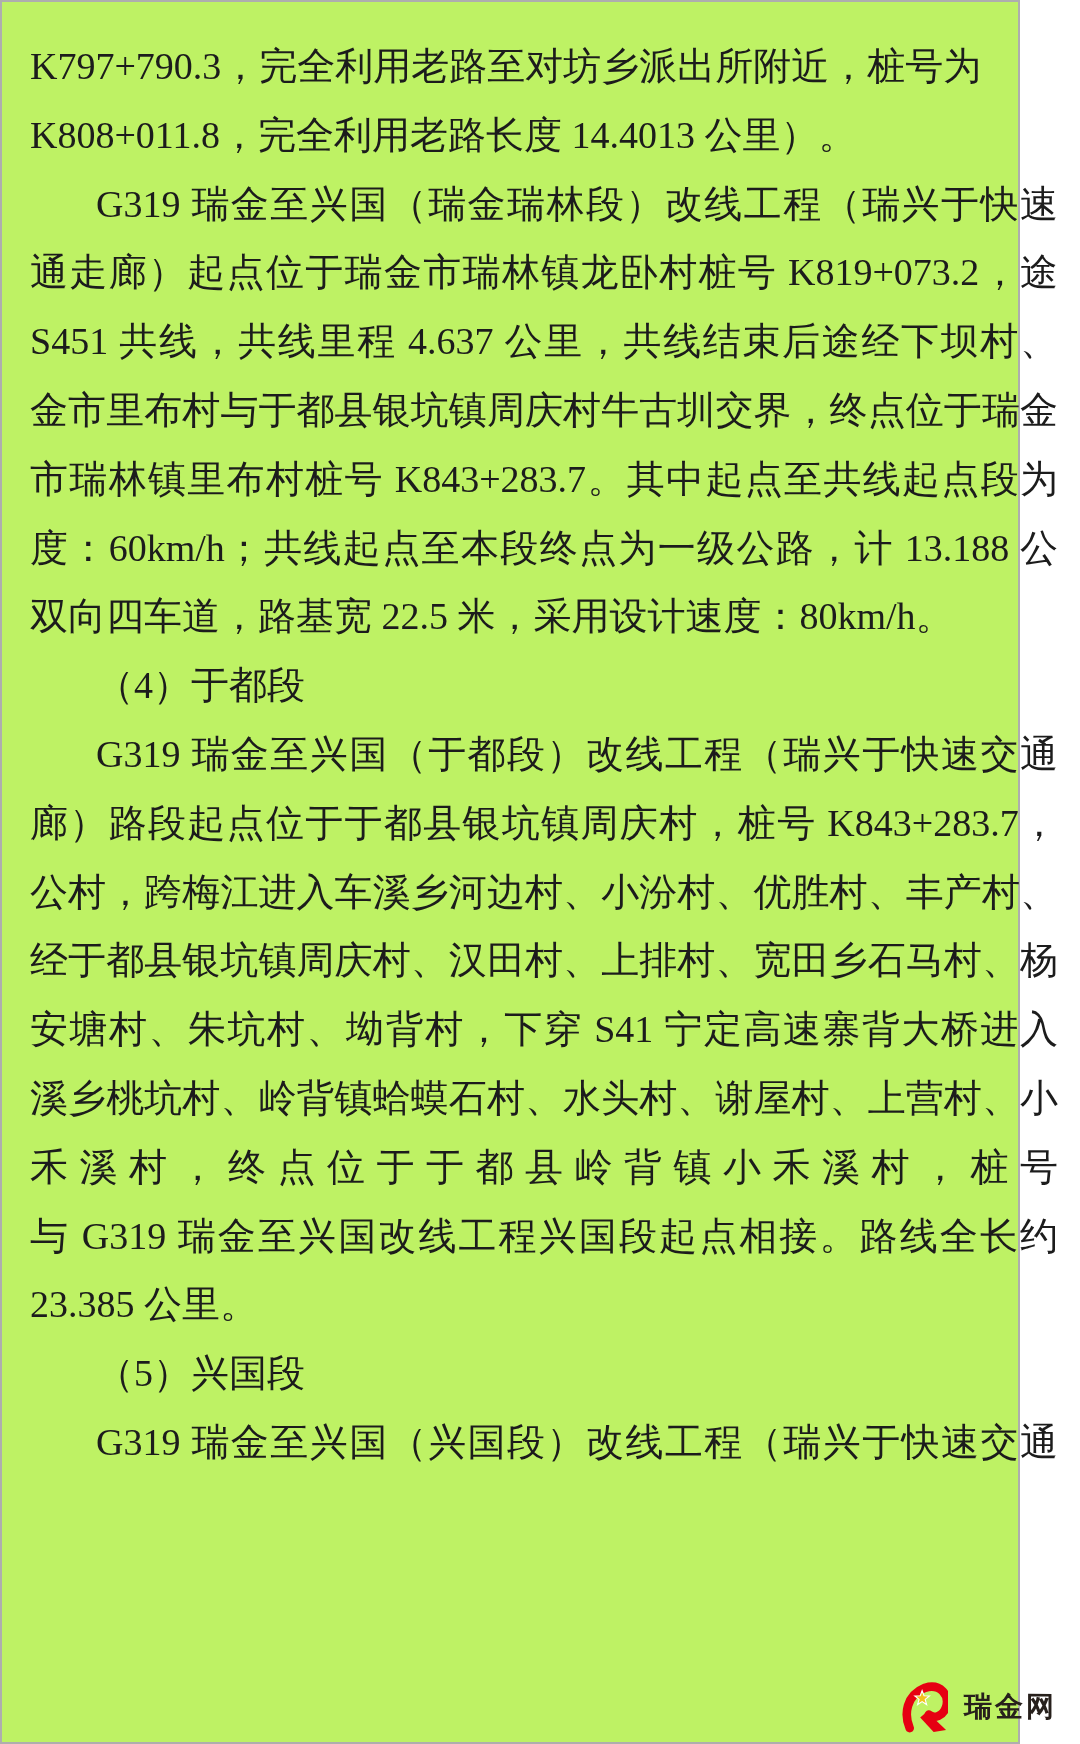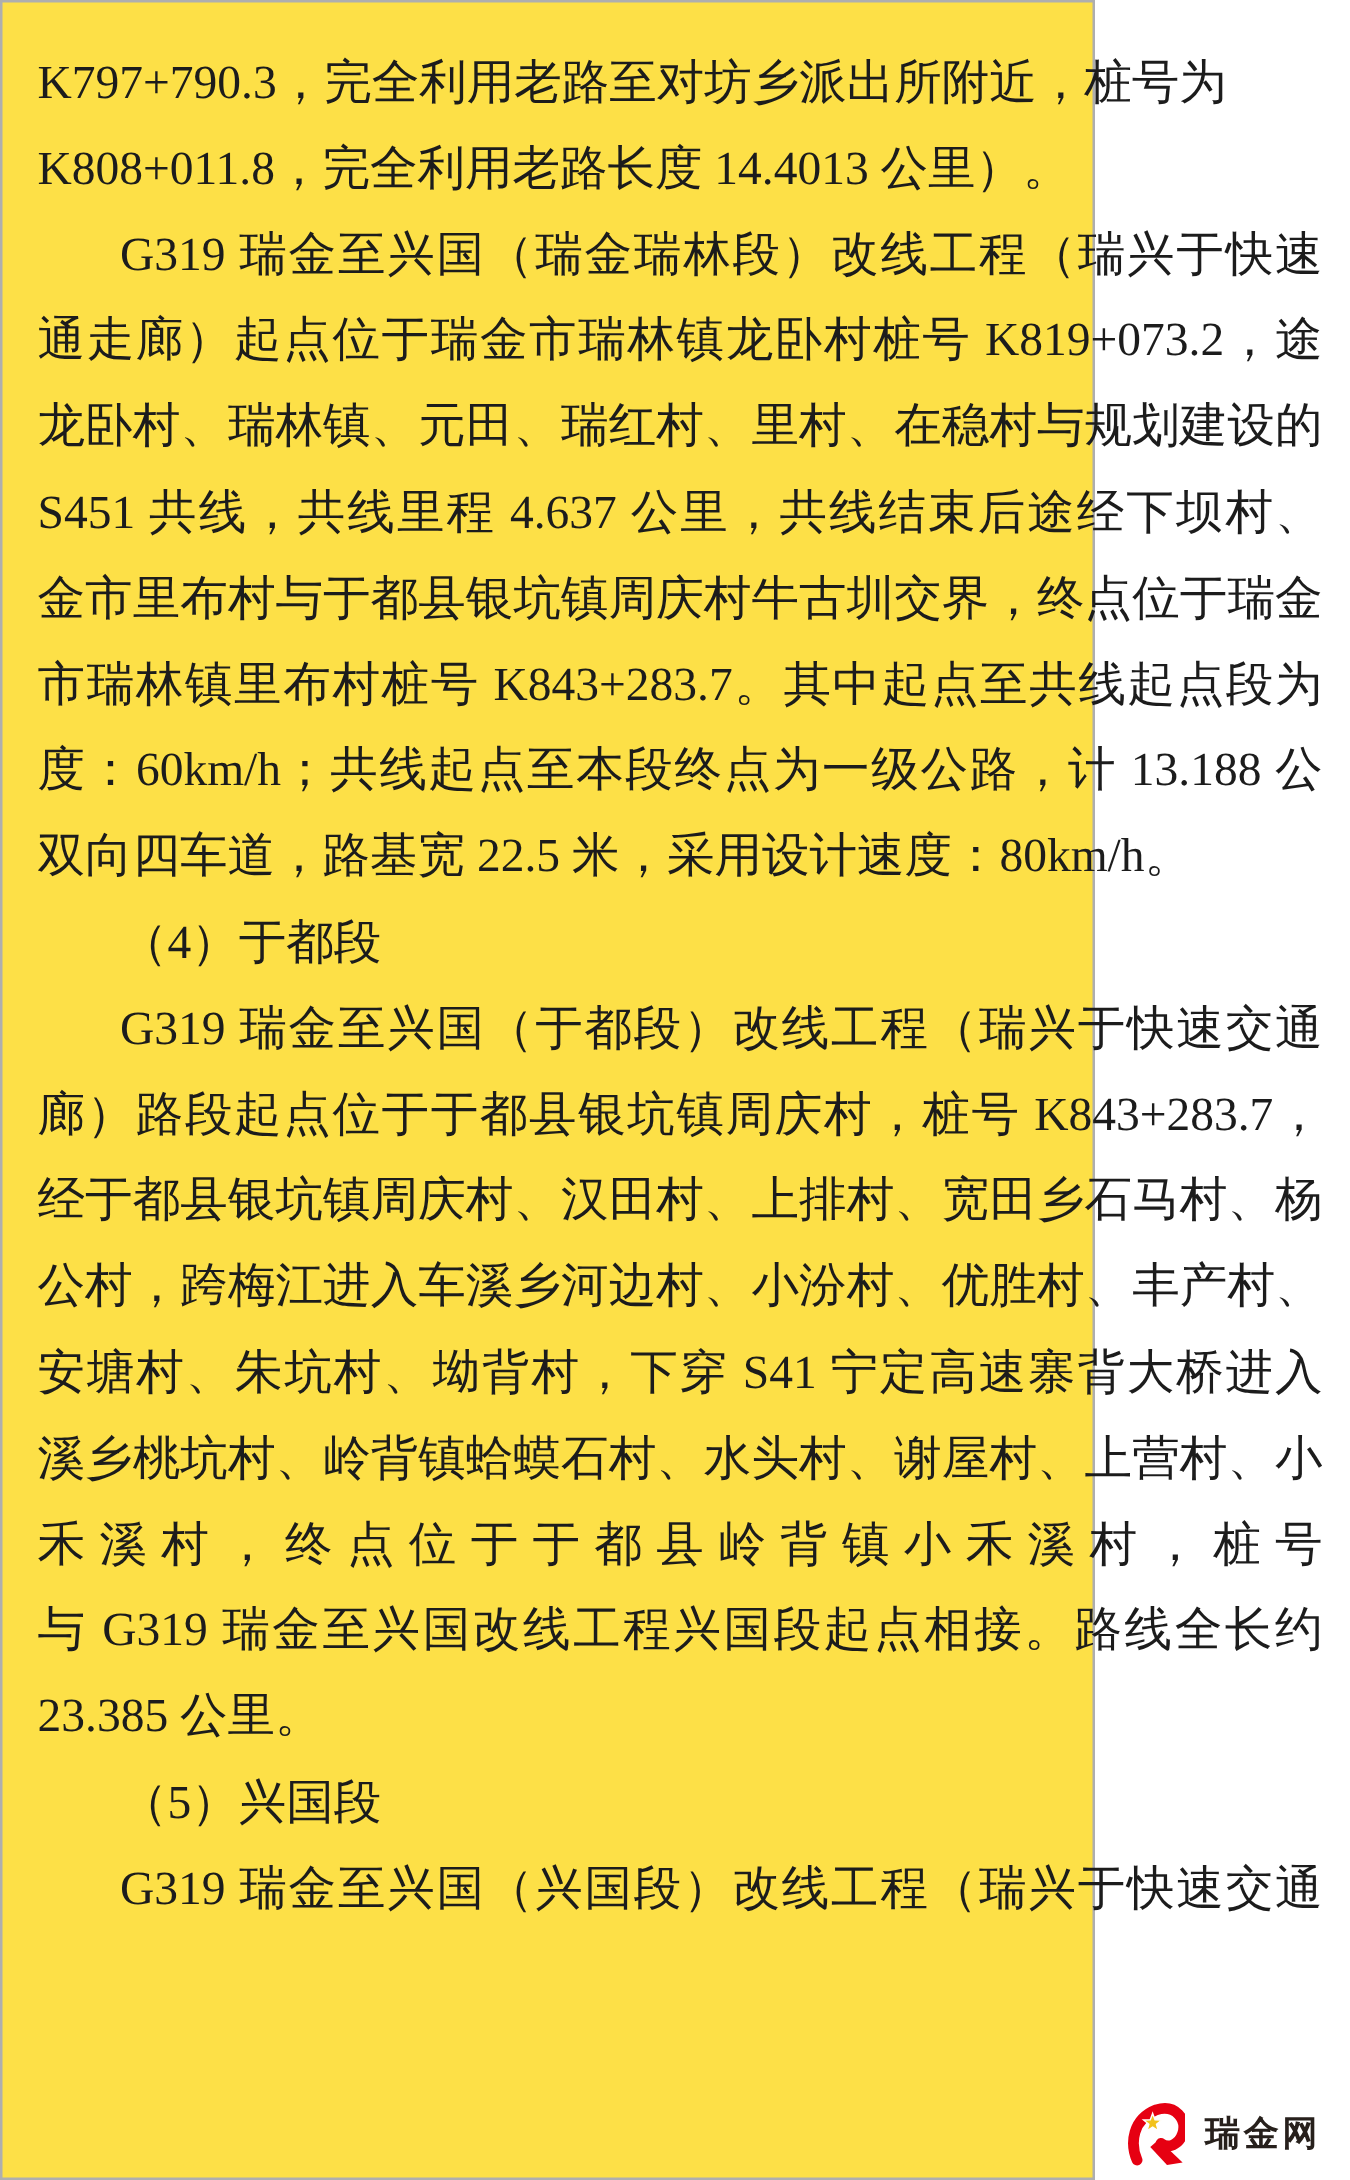--- a/index.html
+++ b/index.html
@@ -6,23 +6,23 @@
     margin: 0;
     padding: 0;
     width: 1080px;
     height: 1744px;
     background: #ffffff;
     overflow: hidden;
     font-family: "Liberation Serif", "DejaVu Serif", serif;
   }
   .page {
     position: relative;
-    width: 876px;
+    width: 1020px;
     height: 1744px;
-    background: #fde047;
+    background: #bef264;
     box-sizing: border-box;
   }
   .frame {
     position: absolute;
     inset: 0;
     border: 2px solid #aeaeae;
     pointer-events: none;
   }
   .doc {
     position: absolute;
@@ -67,31 +67,30 @@
 <body>
 
 <div class="page">
   <div class="frame"></div>
 
   <div class="doc" id="doc">
       <div class="line">K797+790.3，完全利用老路至对坊乡派出所附近，桩号为</div>
       <div class="line">K808+011.8，完全利用老路长度 14.4013 公里）。</div>
       <div class="line indent justify">G319 瑞金至兴国（瑞金瑞林段）改线工程（瑞兴于快速交</div>
       <div class="line justify">通走廊）起点位于瑞金市瑞林镇龙卧村桩号 K819+073.2，途经</div>
-      <div class="line justify">龙卧村、瑞林镇、元田、瑞红村、里村、在稳村与规划建设的</div>
       <div class="line justify">S451 共线，共线里程 4.637 公里，共线结束后途经下坝村、瑞</div>
       <div class="line justify">金市里布村与于都县银坑镇周庆村牛古圳交界，终点位于瑞金</div>
       <div class="line justify">市瑞林镇里布村桩号 K843+283.7。其中起点至共线起点段为二</div>
       <div class="line justify">度：60km/h；共线起点至本段终点为一级公路，计 13.188 公里，</div>
       <div class="line">双向四车道，路基宽 22.5 米，采用设计速度：80km/h。</div>
       <div class="line indent">（4）于都段</div>
       <div class="line indent justify">G319 瑞金至兴国（于都段）改线工程（瑞兴于快速交通走</div>
       <div class="line justify">廊）路段起点位于于都县银坑镇周庆村，桩号 K843+283.7，途</div>
+      <div class="line justify">公村，跨梅江进入车溪乡河边村、小汾村、优胜村、丰产村、</div>
       <div class="line justify">经于都县银坑镇周庆村、汉田村、上排村、宽田乡石马村、杨</div>
-      <div class="line justify">公村，跨梅江进入车溪乡河边村、小汾村、优胜村、丰产村、</div>
       <div class="line justify">安塘村、朱坑村、坳背村，下穿 S41 宁定高速寨背大桥进入车</div>
       <div class="line justify">溪乡桃坑村、岭背镇蛤蟆石村、水头村、谢屋村、上营村、小</div>
       <div class="line justify">禾溪村，终点位于于都县岭背镇小禾溪村，桩号 K877+148.2，</div>
       <div class="line justify">与 G319 瑞金至兴国改线工程兴国段起点相接。路线全长约</div>
       <div class="line">23.385 公里。</div>
       <div class="line indent">（5）兴国段</div>
       <div class="line indent justify">G319 瑞金至兴国（兴国段）改线工程（瑞兴于快速交通走</div>
     </div>
 
   <div class="logo">

